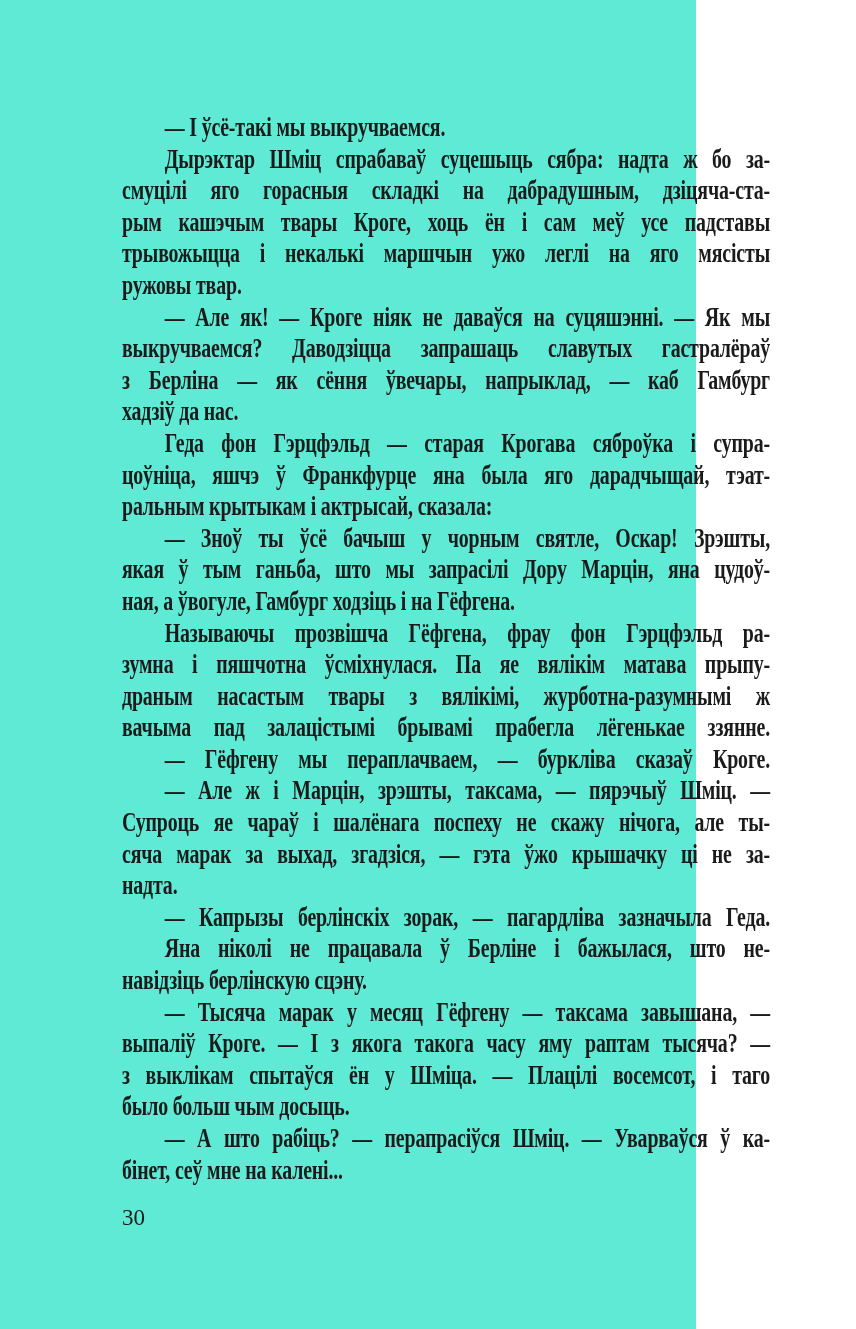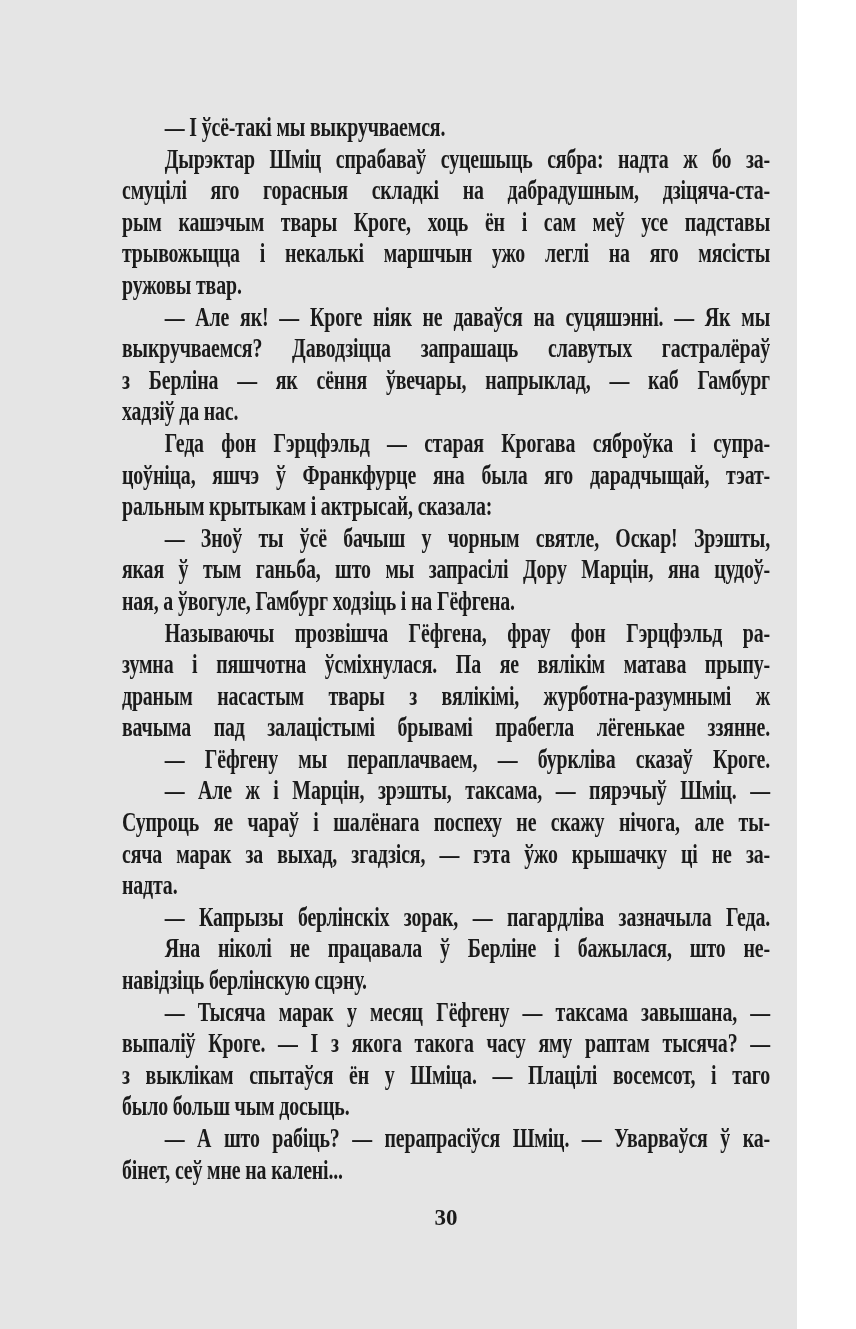--- a/index.html
+++ b/index.html
@@ -5,23 +5,23 @@
   html, body {
     margin: 0;
     padding: 0;
     width: 856px;
     height: 1329px;
     overflow: hidden;
     background: #ffffff;
   }
   .page {
     position: relative;
-    width: 797px;
+    width: 696px;
     height: 1329px;
-    background: #e5e5e5;
+    background: #5eead4;
   }
   .textblock {
     position: absolute;
     left: 122px;
     top: 112px;
     width: 864px;               
     transform: scaleX(0.75);    
     transform-origin: 0 0;
     font-family: "Liberation Serif", "DejaVu Serif", serif;
     font-weight: 700;
@@ -36,23 +36,23 @@
     text-align-last: justify;
     white-space: nowrap;
   }
   .line.first { padding-left: 57px; }   
   .line.nofill { text-align-last: left; }
   .page-number {
     position: absolute;
     left: 122px;
     top: 1205px;
     width: 648px;
-    text-align: center;
+    text-align: left;
     font-family: "Liberation Serif", "DejaVu Serif", serif;
-    font-weight: 700;
+    font-weight: 400;
     font-size: 23px;
     color: #1b1b1b;
   }
 </style>
 </head>
 <body>
 
 <div class="page">
   <div class="textblock">
       <div class="para">

